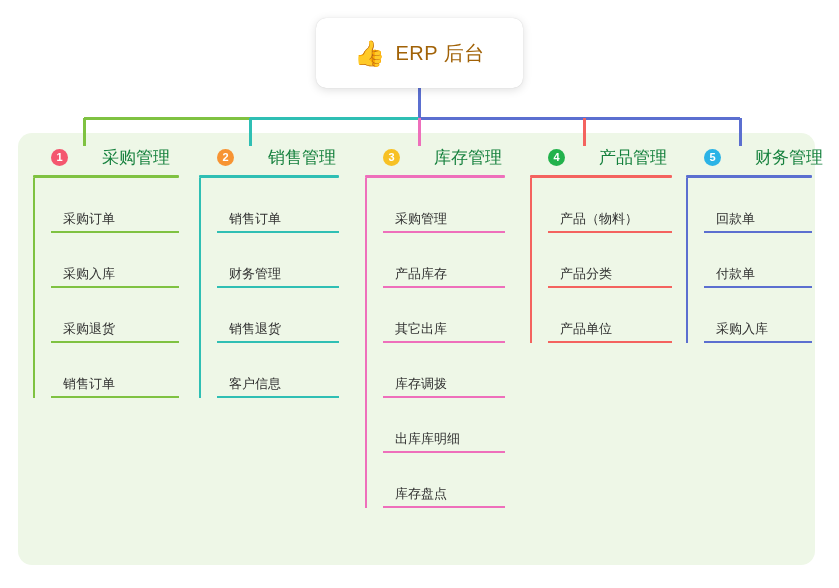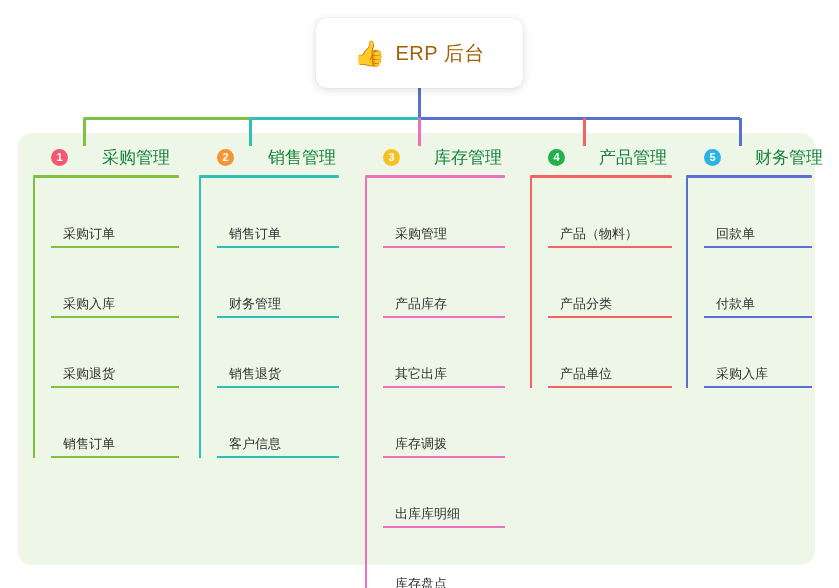--- a/index.html
+++ b/index.html
@@ -118,21 +118,21 @@
   }
   .spine {
     position: absolute;
     left: 0px;
     top: 0px;
     width: 2px;
     bottom: 0px;
   }
   .leaf {
     position: relative;
-    height: 70px;
+    height: 55px;
     box-sizing: border-box;
     display: flex;
     align-items: flex-end;
     padding-bottom: 5px;
   }
   .leaf-label {
     font-size: 13px;
     color: #303030;
     padding-left: 12px;
     white-space: nowrap;

